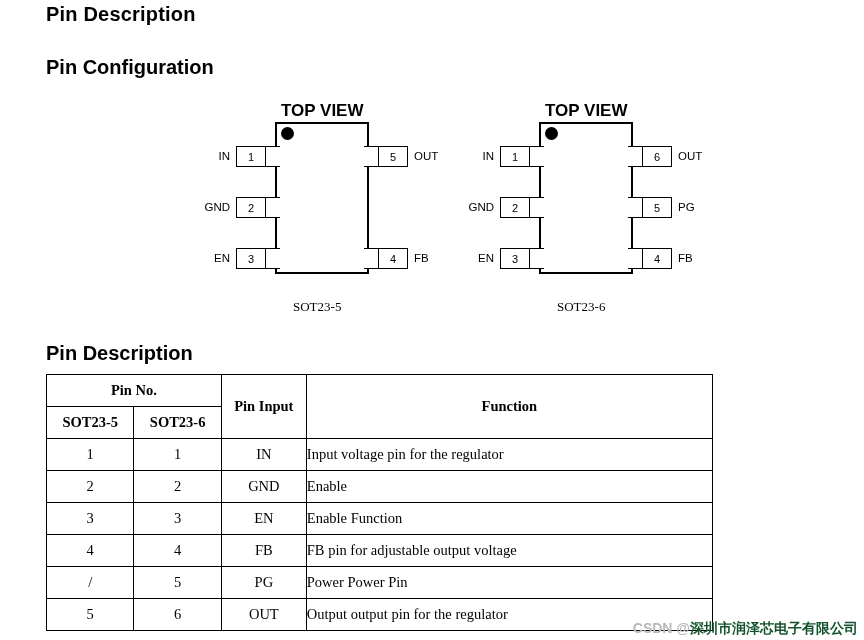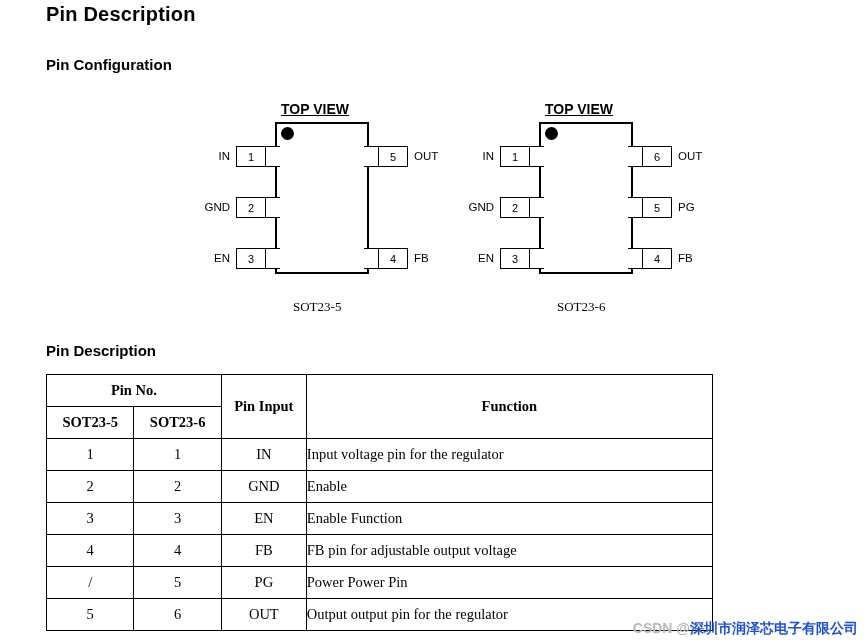--- a/index.html
+++ b/index.html
@@ -27,36 +27,35 @@
     top: 3px;
     font-family: "Liberation Sans", sans-serif;
     font-weight: bold;
     font-size: 20px;
     letter-spacing: 0.2px;
   }
   .h2 {
     position: absolute;
     font-family: "Liberation Sans", sans-serif;
     font-weight: bold;
-    font-size: 15px;
+    font-size: 20px;
   }
   .h2-pinconf { left: 46px; top: 56px; }
   .h2-pindesc { left: 46px; top: 342px; }
 
   
   .pkg {
     position: absolute;
   }
   .pkg-title {
     position: absolute;
     font-family: "Liberation Sans", sans-serif;
     font-weight: bold;
-    font-size: 14px;
-    white-space: nowrap;
-    text-decoration: underline;
+    font-size: 17px;
+    white-space: nowrap;
   }
   .pkg-body {
     position: absolute;
     border: 2px solid #000;
     background: #fff;
     box-sizing: border-box;
   }
   .pkg-dot {
     position: absolute;
     width: 13px;
@@ -129,21 +128,21 @@
   .watermark {
     position: absolute;
     right: 6px;
     bottom: 2px;
     font-family: "Liberation Sans", sans-serif;
     font-size: 14px;
     font-weight: bold;
     color: #b8b8b8;
     white-space: nowrap;
   }
-  .watermark .wm-red { color: #1d4ed8; }
+  .watermark .wm-red { color: #14532d; }
 </style>
 </head>
 <body>
 
 <div class="page">
 
   <div class="h1">Pin Description</div>
 
   <div class="h2 h2-pinconf">Pin Configuration</div>
 

